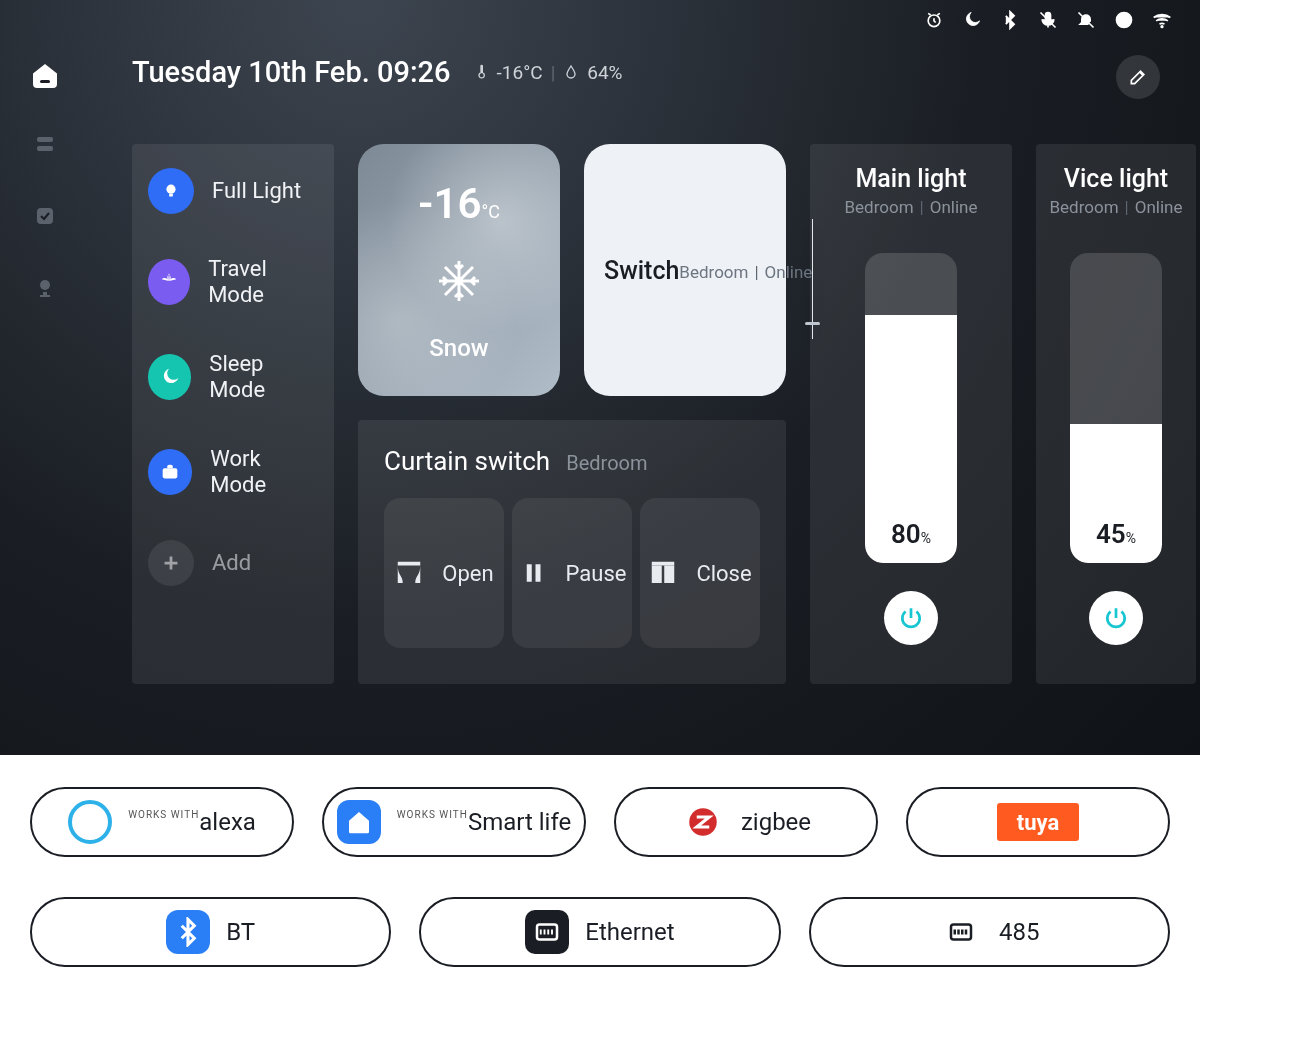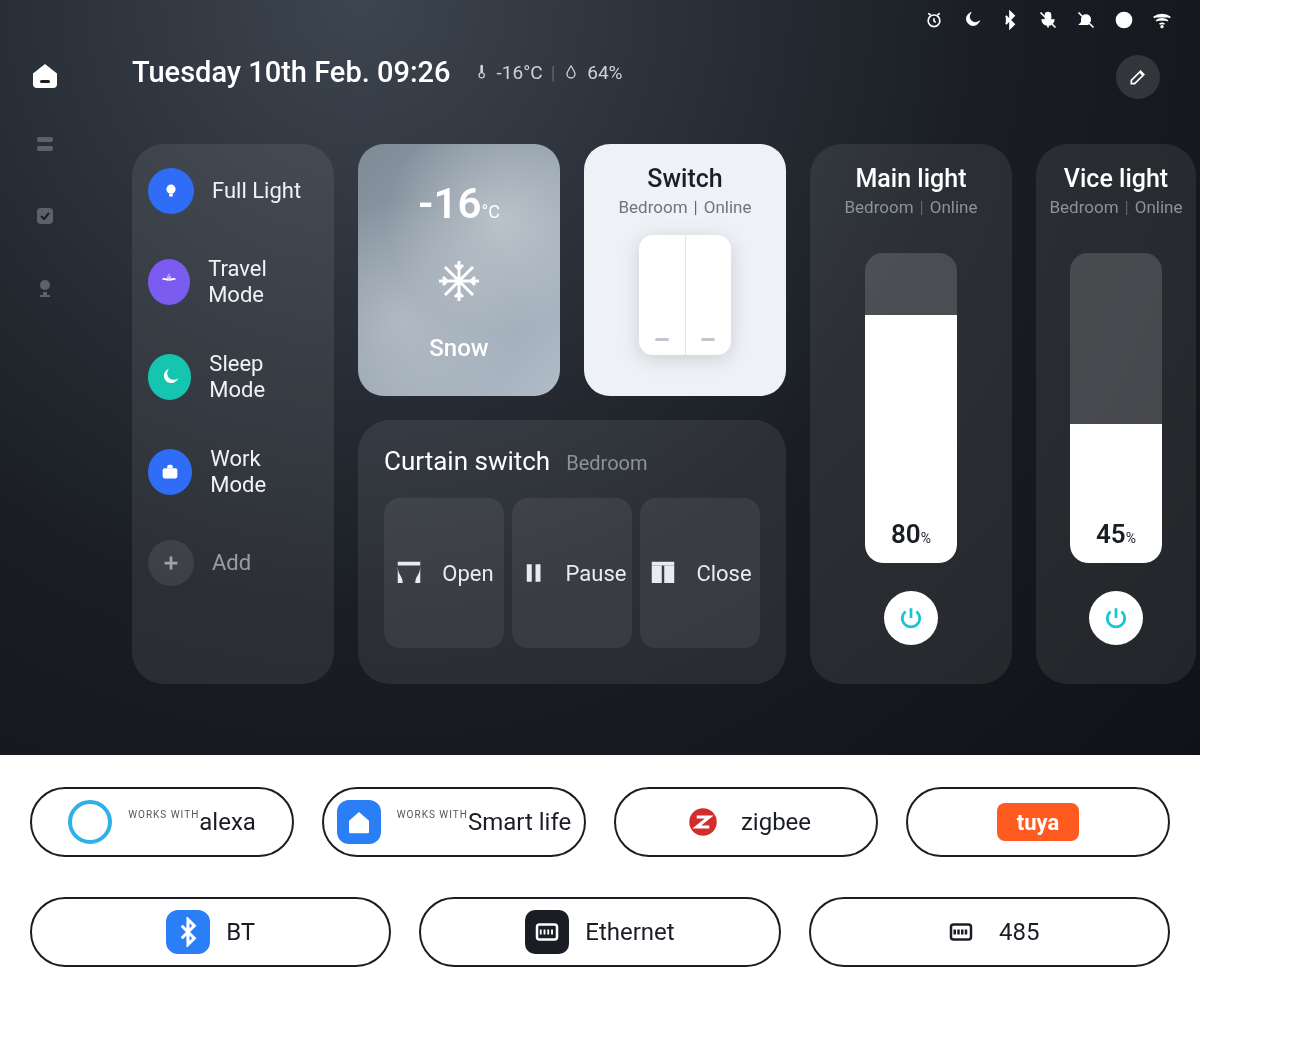--- a/index.html
+++ b/index.html
@@ -11,21 +11,21 @@
   .leftnav .nav-item svg { width: 24px; height: 24px; fill: #5b626b; }
   .leftnav .house { width: 24px; height: 24px; background:#fff; border-radius:6px 6px 4px 4px; clip-path: polygon(50% 0,100% 40%,100% 100%,0 100%,0 40%); position:relative;}
   .leftnav .house::after{content:"";position:absolute;width:10px;height:3px;background:#1a1e24;border-radius:2px;left:7px;bottom:5px;}
   .topbar { position: absolute; left: 132px; top: 55px; display: flex; align-items: center; gap: 22px; }
   .datetime { font-size: 29px; font-weight: 500; }
   .topmeta { font-size: 19px; color: #cfd3d8; display:flex; align-items:center; gap:8px;}
   .sep { color: #5e6670; }
   .editbtn { position: absolute; right: 40px; top: 55px; width: 44px; height: 44px; border-radius: 50%; background: rgba(255,255,255,.12); display:flex; align-items:center; justify-content:center; cursor:pointer;}
   .editbtn svg{width:20px;height:20px;stroke:#fff;fill:none;stroke-width:2;}
   .scroll { position: absolute; left: 132px; top: 144px; right: 0; bottom: 60px; display: flex; gap: 24px; overflow-x: hidden; }
-  .card { background: rgba(255,255,255,.08); border-radius: 32px; flex-shrink:0; }
+  .card { background: rgba(255,255,255,.08); border-radius: 4px; flex-shrink:0; }
   
   .scenes { width: 202px; height: 540px; padding: 24px 16px; display:flex; flex-direction:column; gap:42px;}
   .scene { display:flex; align-items:center; gap:18px; cursor:pointer;}
   .scene .ic { width:46px; height:46px; border-radius:50%; display:flex; align-items:center; justify-content:center;}
   .scene .ic svg{width:22px;height:22px;fill:#fff;}
   .ic-blue{background:#2f6df6;}
   .ic-purple{background:#7a5cf0;}
   .ic-teal{background:#15c5b0;}
   .ic-grey{background:rgba(255,255,255,.15);}
   .scene .txt{font-size:22px;color:#f0f2f5;line-height:1.2;}
@@ -39,21 +39,21 @@
   .weather svg{width:48px;height:48px;fill:none;stroke:#fff;stroke-width:1.5;}
   .curtain{width:428px;height:264px;padding:26px;}
   .curtain .hd{display:flex;align-items:baseline;gap:16px;margin-bottom:22px;}
   .curtain .hd .t{font-size:26px;}
   .curtain .hd .r{font-size:20px;color:#8b929b;}
   .curtain .btns{display:flex;gap:8px;}
   .cbtn{flex:1;height:150px;background:rgba(255,255,255,.07);border-radius:16px;display:flex;flex-direction:row;align-items:center;justify-content:center;gap:18px;cursor:pointer;}
   .cbtn svg{width:30px;height:30px;fill:#e8ebef;}
   .cbtn .l{font-size:22px;color:#e8ebef;}
   
-  .switch{width:202px;height:252px;border-radius:26px;background:#eef2f6;color:#1a1e24;display:flex;flex-direction:column;align-items:center;padding:20px;}
+  .switch{width:202px;height:252px;border-radius:26px;background:#eef2f6;color:#1a1e24;display:flex;align-items:center;padding:20px;}
   .switch .t{font-size:25px;font-weight:500;}
   .switch .m{font-size:17px;color:#6c7580;margin-top:4px;}
   .switch .m .sep{margin:0 6px;}
   .switchgfx{margin-top:18px;width:92px;height:120px;background:#fff;border-radius:14px;box-shadow:0 4px 20px rgba(0,0,0,.15);display:flex;}
   .switchgfx div{flex:1;position:relative;}
   .switchgfx div:first-child{border-right:1px solid #e3e7ec;}
   .switchgfx div::after{content:"";position:absolute;bottom:14px;left:50%;transform:translateX(-50%);width:14px;height:3px;background:#c0c6cd;border-radius:2px;}
   
   .light{width:202px;height:540px;padding:20px;display:flex;flex-direction:column;align-items:center;}
   .light .t{font-size:25px;font-weight:500;color:#fefefe;}
@@ -72,21 +72,21 @@
   .brow{display:flex;gap:28px;margin-bottom:40px;}
   .badge{flex:1;height:70px;border:2.5px solid #1a1e24;border-radius:40px;display:flex;align-items:center;justify-content:center;gap:16px;}
   .badge .lbl{font-size:24px;color:#1a1e24;}
   .badge .sub{font-size:10px;color:#555;letter-spacing:1px;}
   .badge .stack{display:flex;line-height:1.1;}
   .bic{width:44px;height:44px;border-radius:10px;display:flex;align-items:center;justify-content:center;}
   .bic svg{width:30px;height:30px;}
   .bic-alexa{border:4px solid #2eb1e8;border-radius:50%;width:44px;height:44px;}
   .bic-sl{background:#2a7ef6;border-radius:12px;}
   .bic-zb{color:#d32c2c;}
-  .bic-tuya{background:#ff5a1f;border-radius:8px;width:82px;height:38px;color:#fff;font-weight:700;display:flex;align-items:center;justify-content:center;font-size:22px;}
+  .bic-tuya{background:#ff5a1f;border-radius:3px;width:82px;height:38px;color:#fff;font-weight:700;display:flex;align-items:center;justify-content:center;font-size:22px;}
   .bic-bt{background:#2a7ef6;border-radius:12px;}
   .bic-wifi svg{stroke:#2a7ef6;}
   .bic-eth{background:#1a1e24;border-radius:10px;}
 </style>
 </head>
 <body>
 
 <div class="panel">
 
   <div class="statusbar">

